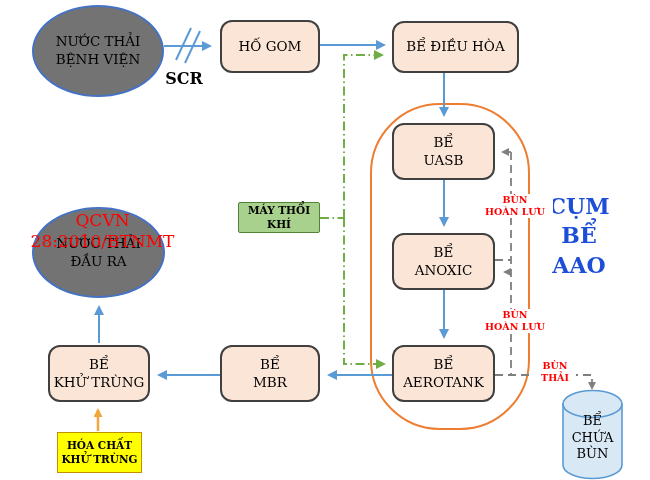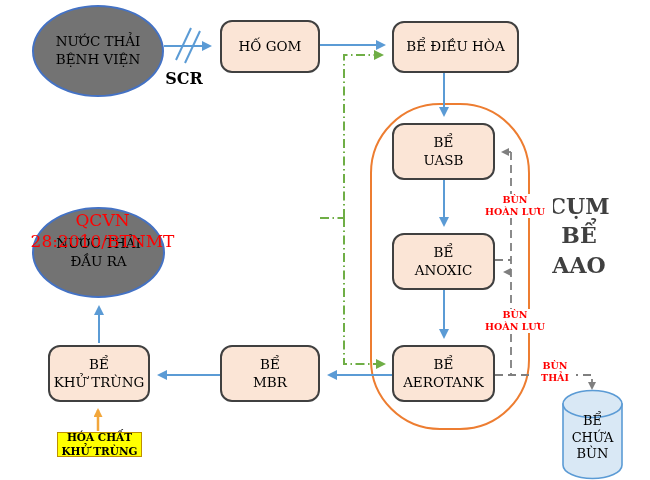--- a/index.html
+++ b/index.html
@@ -29,21 +29,21 @@
     display:flex;align-items:center;justify-content:center;text-align:center;
     font-size:10.5px;font-weight:bold;line-height:1.3;z-index:3;
   }
   .aao-outline{
     border:2.2px solid #ED7D31;border-radius:70px;background:transparent;z-index:1;
   }
   .lines-svg{position:absolute;left:0;top:0;z-index:2;}
   .lbl{z-index:4;text-align:center;}
   .scr-label{font-size:16px;font-weight:bold;}
   .qcvn-label{font-size:17px;color:#FF0000;line-height:1.25;margin-top:48px;}
-  .aao-label{font-size:22px;font-weight:bold;color:#404040;line-height:1.33;}
+  .aao-label{font-size:22px;font-weight:bold;color:#1d4ed8;line-height:1.33;}
   .red-small{font-size:9.5px;font-weight:bold;color:#FF0000;line-height:1.25;background:#fff;}
   .cyl-text{display:flex;align-items:center;justify-content:center;text-align:center;
     font-size:13px;line-height:1.3;z-index:4;}
 </style>
 </head>
 <body>
 
 <div class="canvas">
 
   <div class="abs aao-outline" style="left:370px;top:103px;width:160px;height:327px;"></div>
@@ -111,21 +111,23 @@
 UASB</div>
   <div class="abs node pre" style="left:392px;top:233px;width:103px;height:57px;">BỂ
 ANOXIC</div>
   <div class="abs node pre" style="left:392px;top:345px;width:103px;height:57px;">BỂ
 AEROTANK</div>
   <div class="abs node pre" style="left:220px;top:345px;width:100px;height:57px;">BỂ
 MBR</div>
   <div class="abs node pre" style="left:48px;top:345px;width:102px;height:57px;">BỂ
 KHỬ TRÙNG</div>
 
-  <div class="abs yellow-node pre" style="left:57px;top:432px;width:85px;height:25px;">HÓA CHẤT
+  <div class="abs green-node pre" style="left:238px;top:202px;width:82px;height:31px;">MÁY THỔI
+KHÍ</div>
+  <div class="abs yellow-node pre" style="left:57px;top:432px;width:85px;height:41px;">HÓA CHẤT
 KHỬ TRÙNG</div>
 
   <div class="abs cyl-text pre" style="left:563px;top:414px;width:59px;height:48px;">BỂ CHỨA
 BÙN</div>
 
   <div class="abs lbl scr-label" style="left:162px;top:69px;width:44px;">SCR</div>
   <div class="abs lbl qcvn-label pre" style="left:15px;top:162px;width:175px;">QCVN
 28:2010/BTNMT</div>
   <div class="abs lbl aao-label pre" style="left:534px;top:192px;width:90px;">CỤM
 BỂ

